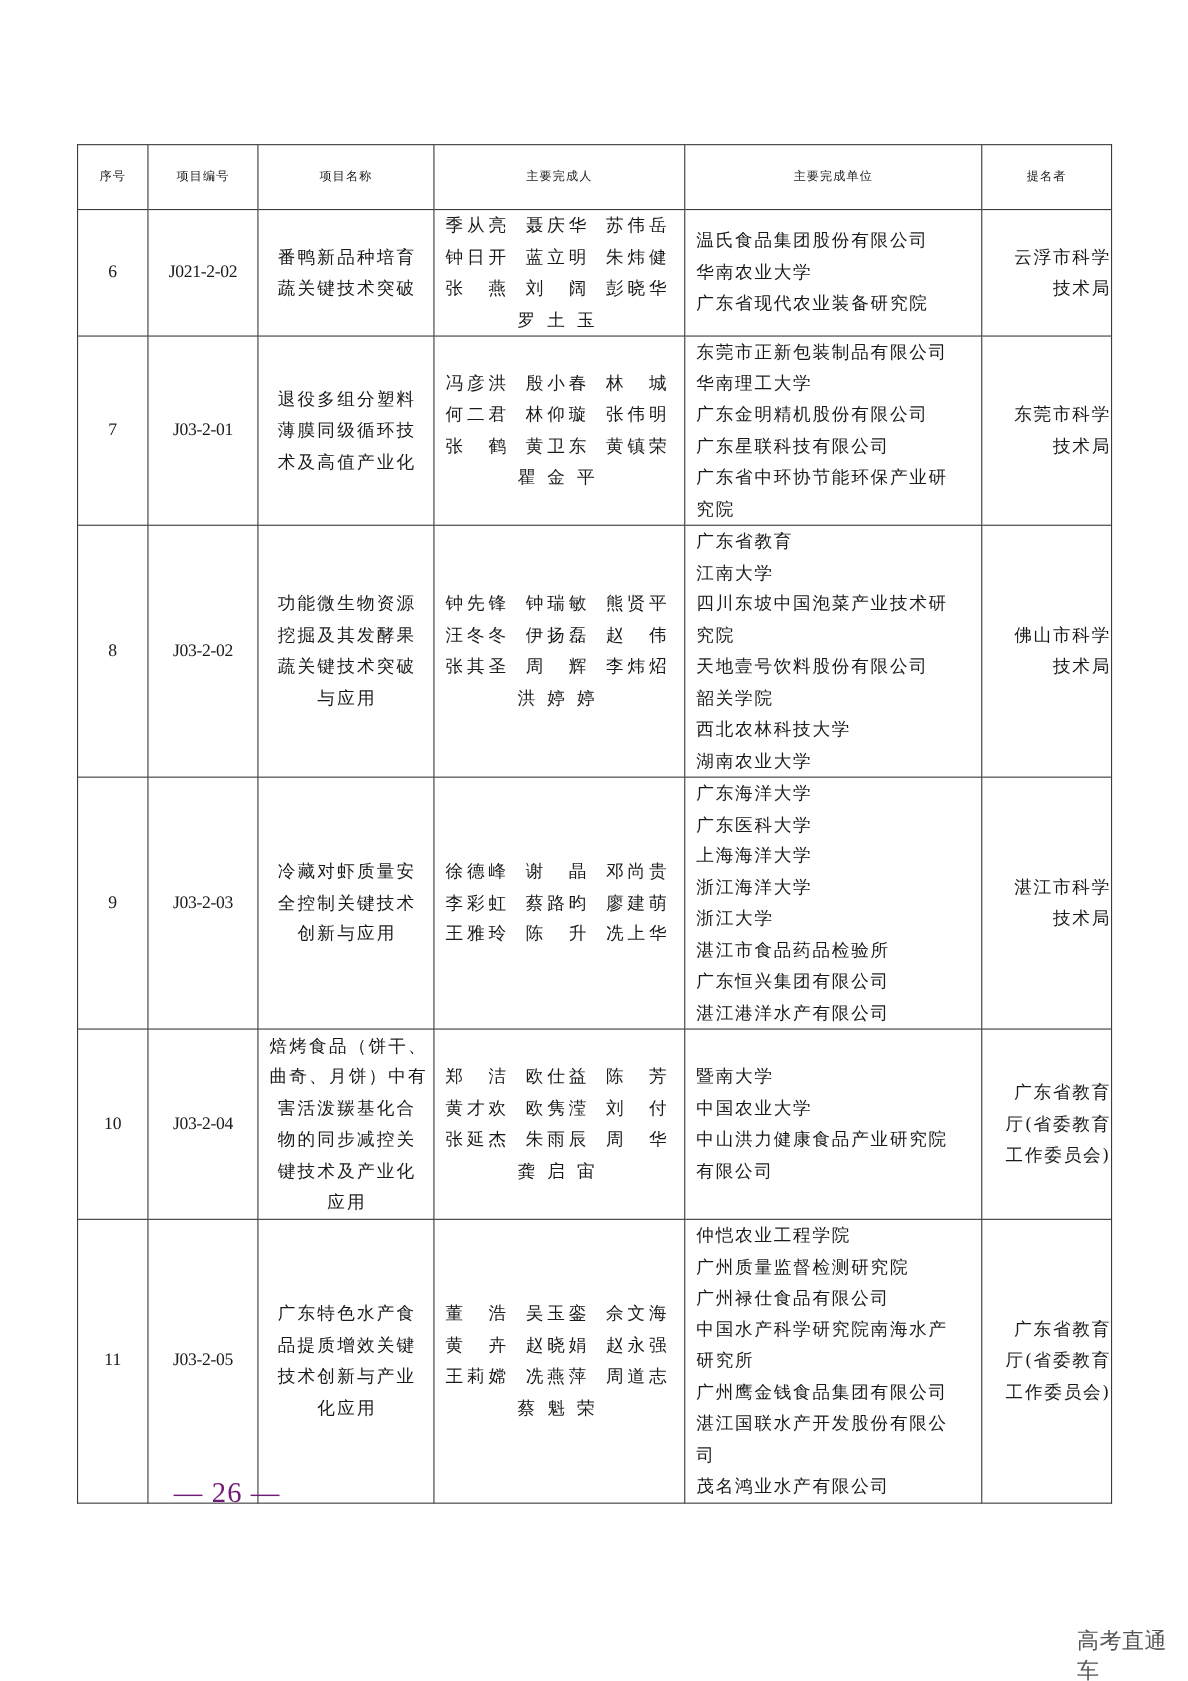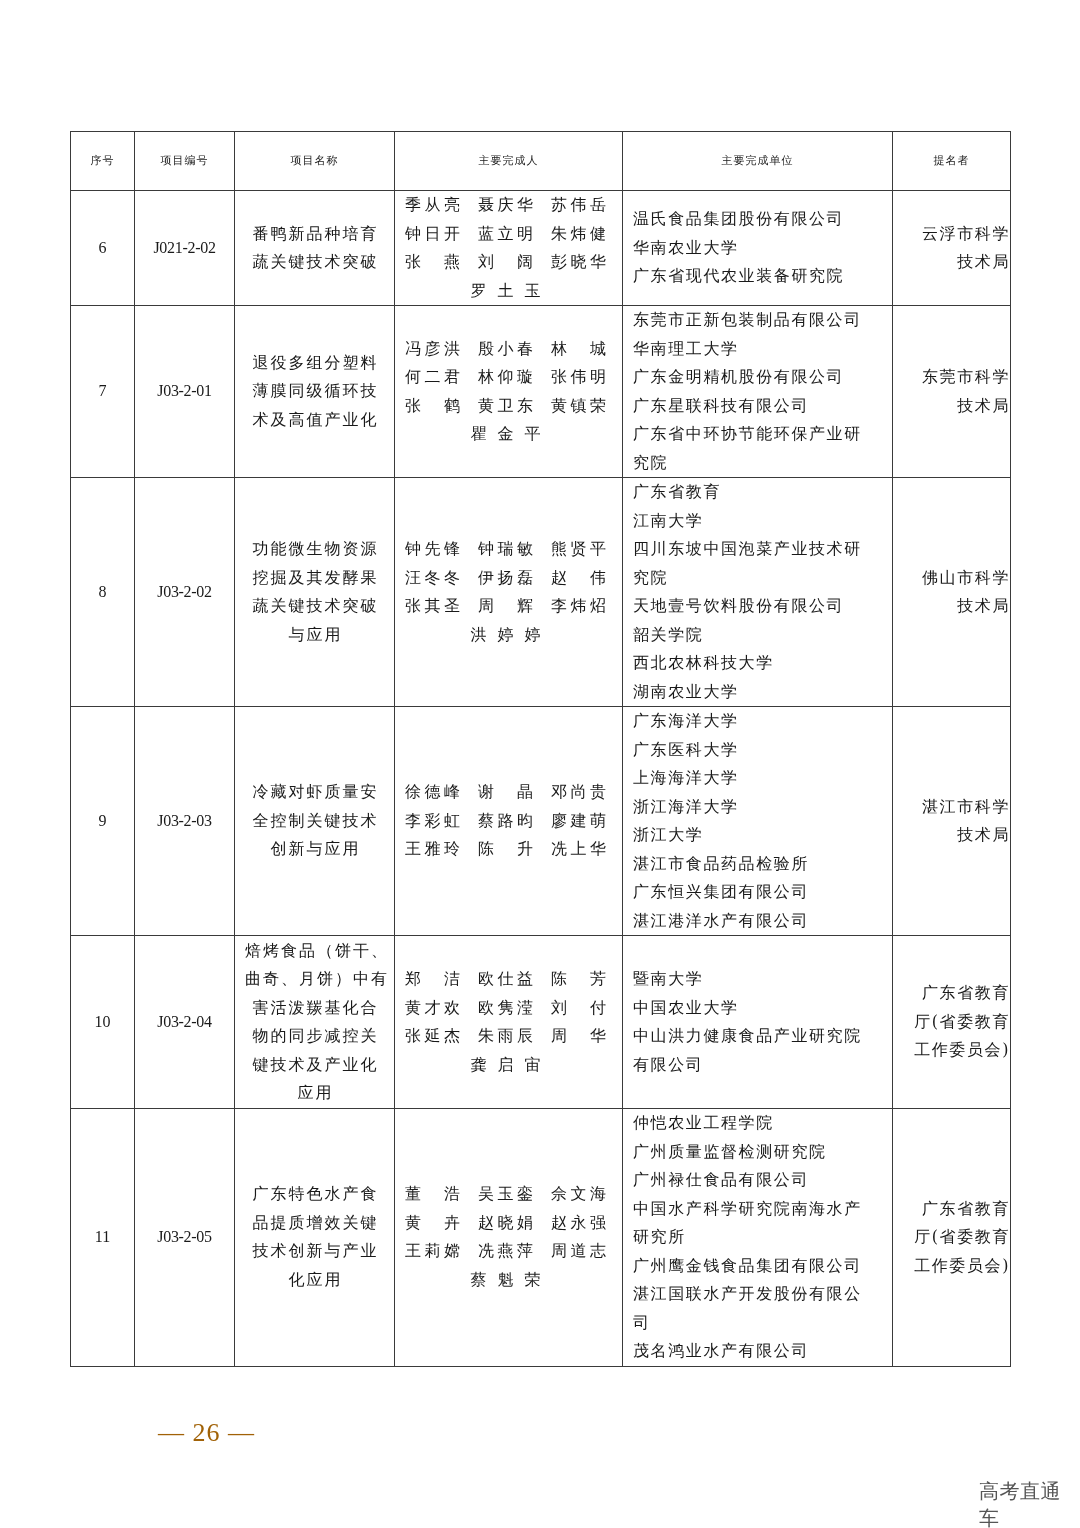--- a/index.html
+++ b/index.html
@@ -32,22 +32,22 @@
   .c-name { padding-left: 10px !important; padding-right: 8px !important; letter-spacing: 2px; text-align: center; }
   .c-people { padding-left: 10px !important; }
   .c-units { padding-left: 10px !important; letter-spacing: 1.6px; }
   .c-nom { padding-left: 10px !important; letter-spacing: 1.6px; text-align: right; }
   .line { display: block; white-space: nowrap; }
   .people-row { display: flex; white-space: nowrap; justify-content: center; }
   .person { display: inline-block; width: 70px; margin-right: 18px; text-align: justify; text-align-last: justify; }
   .person:last-child { margin-right: 16px; }
   .unit-line { display: block; white-space: nowrap; }
   .page-number {
-    position: absolute; left: 158px; top: 1418px;
-    font-family: "Liberation Serif", serif; font-size: 26px; color: #a16207;
+    position: absolute; left: 158px; top: 1342px;
+    font-family: "Liberation Serif", serif; font-size: 26px; color: #701a75;
     letter-spacing: 1px;
   }
   .watermark {
     position: absolute; left: 943px; top: 1478px;
     font-family: "DejaVu Sans", sans-serif; font-size: 20px; color: #555;
     letter-spacing: 0.5px;
     margin-left: 36px;
   }
 </style>
 </head>

